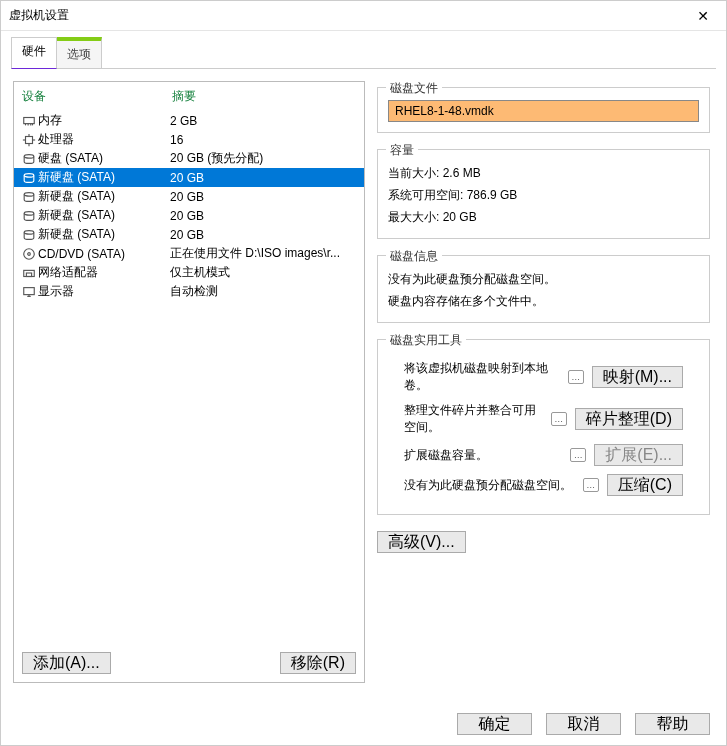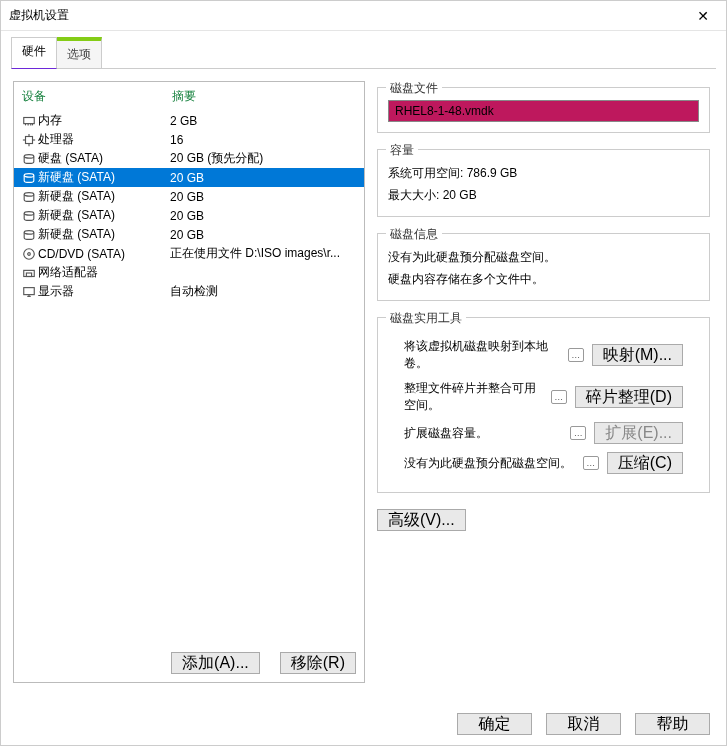--- a/index.html
+++ b/index.html
@@ -15,27 +15,27 @@
 .content{display:flex;flex:1;padding:12px 12px 0 12px;gap:12px;overflow:hidden}
 .left{width:352px;display:flex;flex-direction:column;border:1px solid #bbb}
 .hdr{display:flex;padding:6px 8px;font-weight:400;color:#15803d}
 .hdr .c1{width:150px}
 .rows{flex:1;overflow:auto}
 .row{display:flex;align-items:center;height:19px;padding:0 6px;cursor:pointer}
 .row.selected{background:#0078d7;color:#fff}
 .row .ic{width:18px;display:flex;justify-content:center}
 .row .nm{width:132px;white-space:nowrap;overflow:hidden}
 .row .sm{flex:1;white-space:nowrap;overflow:hidden}
-.leftbtns{display:flex;justify-content:flex-end;gap:20px;padding:8px;margin-top:auto}
+.leftbtns{display:flex;justify-content:space-between;gap:20px;padding:8px;margin-top:auto}
 .btn{min-width:75px;height:22px;border:1px solid #aaa;background:#e9e9e9;font-size:16px;cursor:pointer;padding:0 10px}
 .btn:disabled{color:#888}
 .right{flex:1;display:flex;flex-direction:column;gap:10px;padding-right:4px}
 .grp{border:1px solid #ccc;position:relative;padding:12px 10px 10px 10px;margin-top:6px}
 .grp .lbl{position:absolute;top:-8px;left:8px;background:#fff;padding:0 4px;color:#333}
-.diskfile{width:100%;height:22px;border:1px solid #888;padding:2px 6px;background:#be185d}
+.diskfile{width:100%;height:22px;border:1px solid #888;padding:2px 6px;background:#fdba74}
 .kv{line-height:22px}
 .util{display:flex;align-items:center;gap:8px;margin:8px 16px}
 .util .txt{flex:1}
 .hint-icon{width:16px;height:14px;border:1px solid #999;border-radius:2px;display:flex;align-items:center;justify-content:center;font-size:9px;color:#555}
 .advrow{display:flex;justify-content:flex-start;margin-top:6px}
 .footer{display:flex;justify-content:flex-end;gap:14px;padding:10px 16px;margin-top:20px;border-top:0}
 svg{width:14px;height:14px}
 </style>
 </head>
 <body>
@@ -146,20 +146,21 @@
           <span class="sm">正在使用文件 D:\ISO images\r...</span>
         </div>
         <div class="row">
           <span class="ic">
             <svg viewBox="0 0 16 16">
               <rect x="2" y="5" width="12" height="7" stroke="#555" fill="none" stroke-width="1.3"></rect>
               <rect x="5" y="8" width="6" height="4" stroke="#555" fill="none" stroke-width="1.3"></rect>
             </svg>
           </span>
           <span class="nm">网络适配器</span>
+          <span class="sm">仅主机模式</span>
         </div>
         <div class="row">
           <span class="ic">
             <svg viewBox="0 0 16 16">
               <rect x="2" y="3" width="12" height="8" stroke="#555" fill="none" stroke-width="1.3"></rect>
               <line x1="6" y1="13" x2="10" y2="13" stroke="#555" fill="none" stroke-width="1.3"></line>
               <line x1="8" y1="11" x2="8" y2="13" stroke="#555" fill="none" stroke-width="1.3"></line>
             </svg>
           </span>
           <span class="nm">显示器</span>
@@ -174,20 +175,21 @@
 
   <div class="right">
 
     <div class="grp">
       <span class="lbl">磁盘文件</span>
       <input class="diskfile" readonly="" value="RHEL8-1-48.vmdk" style="">
     </div>
 
     <div class="grp">
       <span class="lbl">容量</span>
+      <div class="kv">当前大小: 2.6 MB</div>
       <div class="kv">系统可用空间: 786.9 GB</div>
       <div class="kv">最大大小: 20 GB</div>
     </div>
 
     <div class="grp">
       <span class="lbl">磁盘信息</span>
       <div class="kv">没有为此硬盘预分配磁盘空间。</div>
       <div class="kv">硬盘内容存储在多个文件中。</div>
     </div>
 

